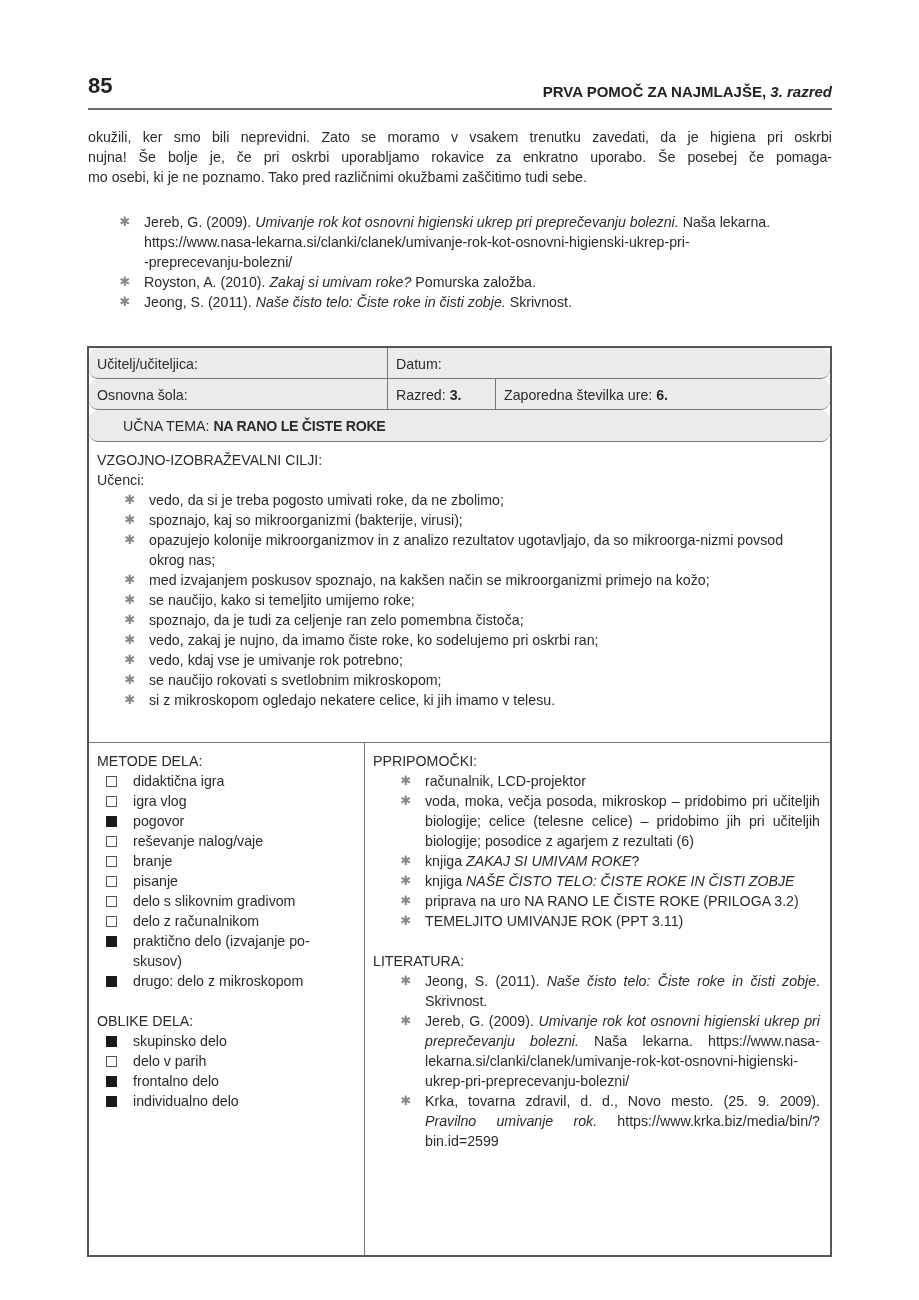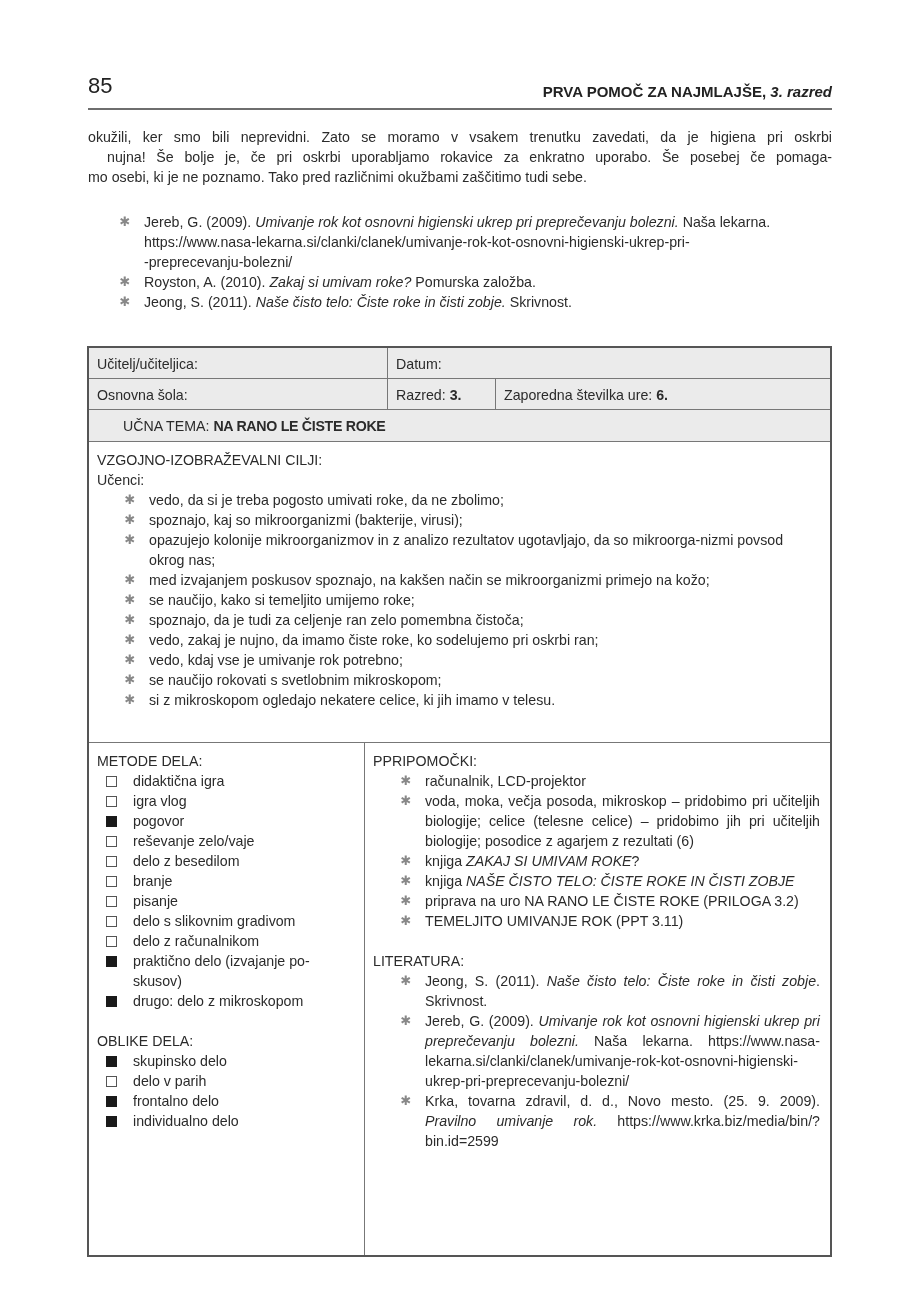--- a/index.html
+++ b/index.html
@@ -10,21 +10,21 @@
     color: #2b2b2b;
     font-size: 14.2px;
     line-height: 20px;
     overflow: hidden;
   }
   .page-header {
     position: absolute; left: 88px; top: 74px; width: 744px; height: 36px;
     border-bottom: 2px solid #6e6e6e;
   }
   .page-num {
-    position: absolute; left: 0; top: 2px; font-size: 22px; font-weight: normal; color: #222;
+    position: absolute; left: 0; top: 2px; font-size: 22px; font-weight: bold; color: #222;
   }
   .running-title {
     position: absolute; right: 0; top: 8px; font-size: 15px; font-weight: bold; color: #222;
   }
   .running-title i { }
 
   .intro {
     position: absolute; left: 88px; top: 127px; width: 744px; text-align: justify;
   }
 
@@ -36,21 +36,21 @@
   .bullet {
     position: absolute; left: 0; top: 0; color: #888; font-size: 13px; width: 14px; text-align: center;
   }
   .italic { font-style: italic; }
 
   .plan-table {
     position: absolute; left: 87px; top: 346px; width: 745px; height: 911px;
     border: 2px solid #555;
   }
   .row { position: absolute; left: 0; right: 0; border-bottom: 1.5px solid #777; }
-  .row.shade { background: #ebebeb; }
+  .row.shade { background: #ebebeb; border-radius: 9px; }
   .cell { position: absolute; top: 0; bottom: 0; padding: 6px 8px 0 8px; }
   .cell + .cell { border-left: 1.5px solid #777; }
   .r1 { top: 0; height: 31px; }
   .r2 { top: 31px; height: 31px; }
   .r3 { top: 62px; height: 32px; }
   .r4 { top: 94px; height: 301px; padding: 8px 8px 0 8px; }
   .r5 { top: 395px; bottom: 0; height: auto; border-bottom: none; padding-left: 18px; }
 
   .goals-list { list-style: none; margin-left: 26px; }
   .goals-list li { position: relative; padding-left: 26px; padding-right: 8px; }
@@ -72,21 +72,21 @@
 </head>
 <body>
 
 <div class="page-header">
   <span class="page-num">85</span>
   <span class="running-title"><span>PRVA POMOČ ZA NAJMLAJŠE,</span> <i>3. razred</i></span>
 </div>
 
 <div class="intro">
   <div style="text-align:justify;text-align-last:justify;">okužili, ker smo bili neprevidni. Zato se moramo v vsakem trenutku zavedati, da je higiena pri oskrbi</div>
-  <div style="text-align:justify;text-align-last:justify;margin-left:19px;">nujna! Še bolje je, če pri oskrbi uporabljamo rokavice za enkratno uporabo. Še posebej če pomaga-</div>
+  <div style="text-align:justify;text-align-last:justify;">nujna! Še bolje je, če pri oskrbi uporabljamo rokavice za enkratno uporabo. Še posebej če pomaga-</div>
   <div>mo osebi, ki je ne poznamo. Tako pred različnimi okužbami zaščitimo tudi sebe.</div>
 </div>
 
 <ul class="refs">
   <li>
     <span class="bullet">✱</span>
     <span>Jereb, G. (2009).</span>
     <span class="italic">Umivanje rok kot osnovni higienski ukrep pri preprečevanju bolezni.</span>
     <span>Naša lekarna.</span><br>
     <span>https://www.nasa-lekarna.si/clanki/clanek/umivanje-rok-kot-osnovni-higienski-ukrep-pri-</span><br>
@@ -135,22 +135,21 @@
         <li><span class="bullet">✱</span><span>si z mikroskopom ogledajo nekatere celice, ki jih imamo v telesu.</span></li>
       </ul>
   </div>
   <div class="row r5">
     <div class="left-col">
       <div>METODE DELA:</div>
       <ul class="check-list" id="methods-list">
           <li><span class="cb"></span><span>didaktična igra</span></li>
           <li><span class="cb"></span><span>igra vlog</span></li>
           <li><span class="cb on"></span><span>pogovor</span></li>
-          <li><span class="cb"></span><span>reševanje zelo/vaje</span></li>
-          <li><span class="cb"></span><span>delo z besedilom</span></li>
+          <li><span class="cb"></span><span>reševanje nalog/vaje</span></li>
           <li><span class="cb"></span><span>branje</span></li>
           <li><span class="cb"></span><span>pisanje</span></li>
           <li><span class="cb"></span><span>delo s slikovnim gradivom</span></li>
           <li><span class="cb"></span><span>delo z računalnikom</span></li>
           <li><span class="cb on"></span><span>praktično delo (izvajanje po-skusov)</span></li>
           <li><span class="cb on"></span><span>drugo: delo z mikroskopom</span></li>
         </ul>
       <div class="gap"></div>
       <div>OBLIKE DELA:</div>
       <ul class="check-list" id="forms-list">

